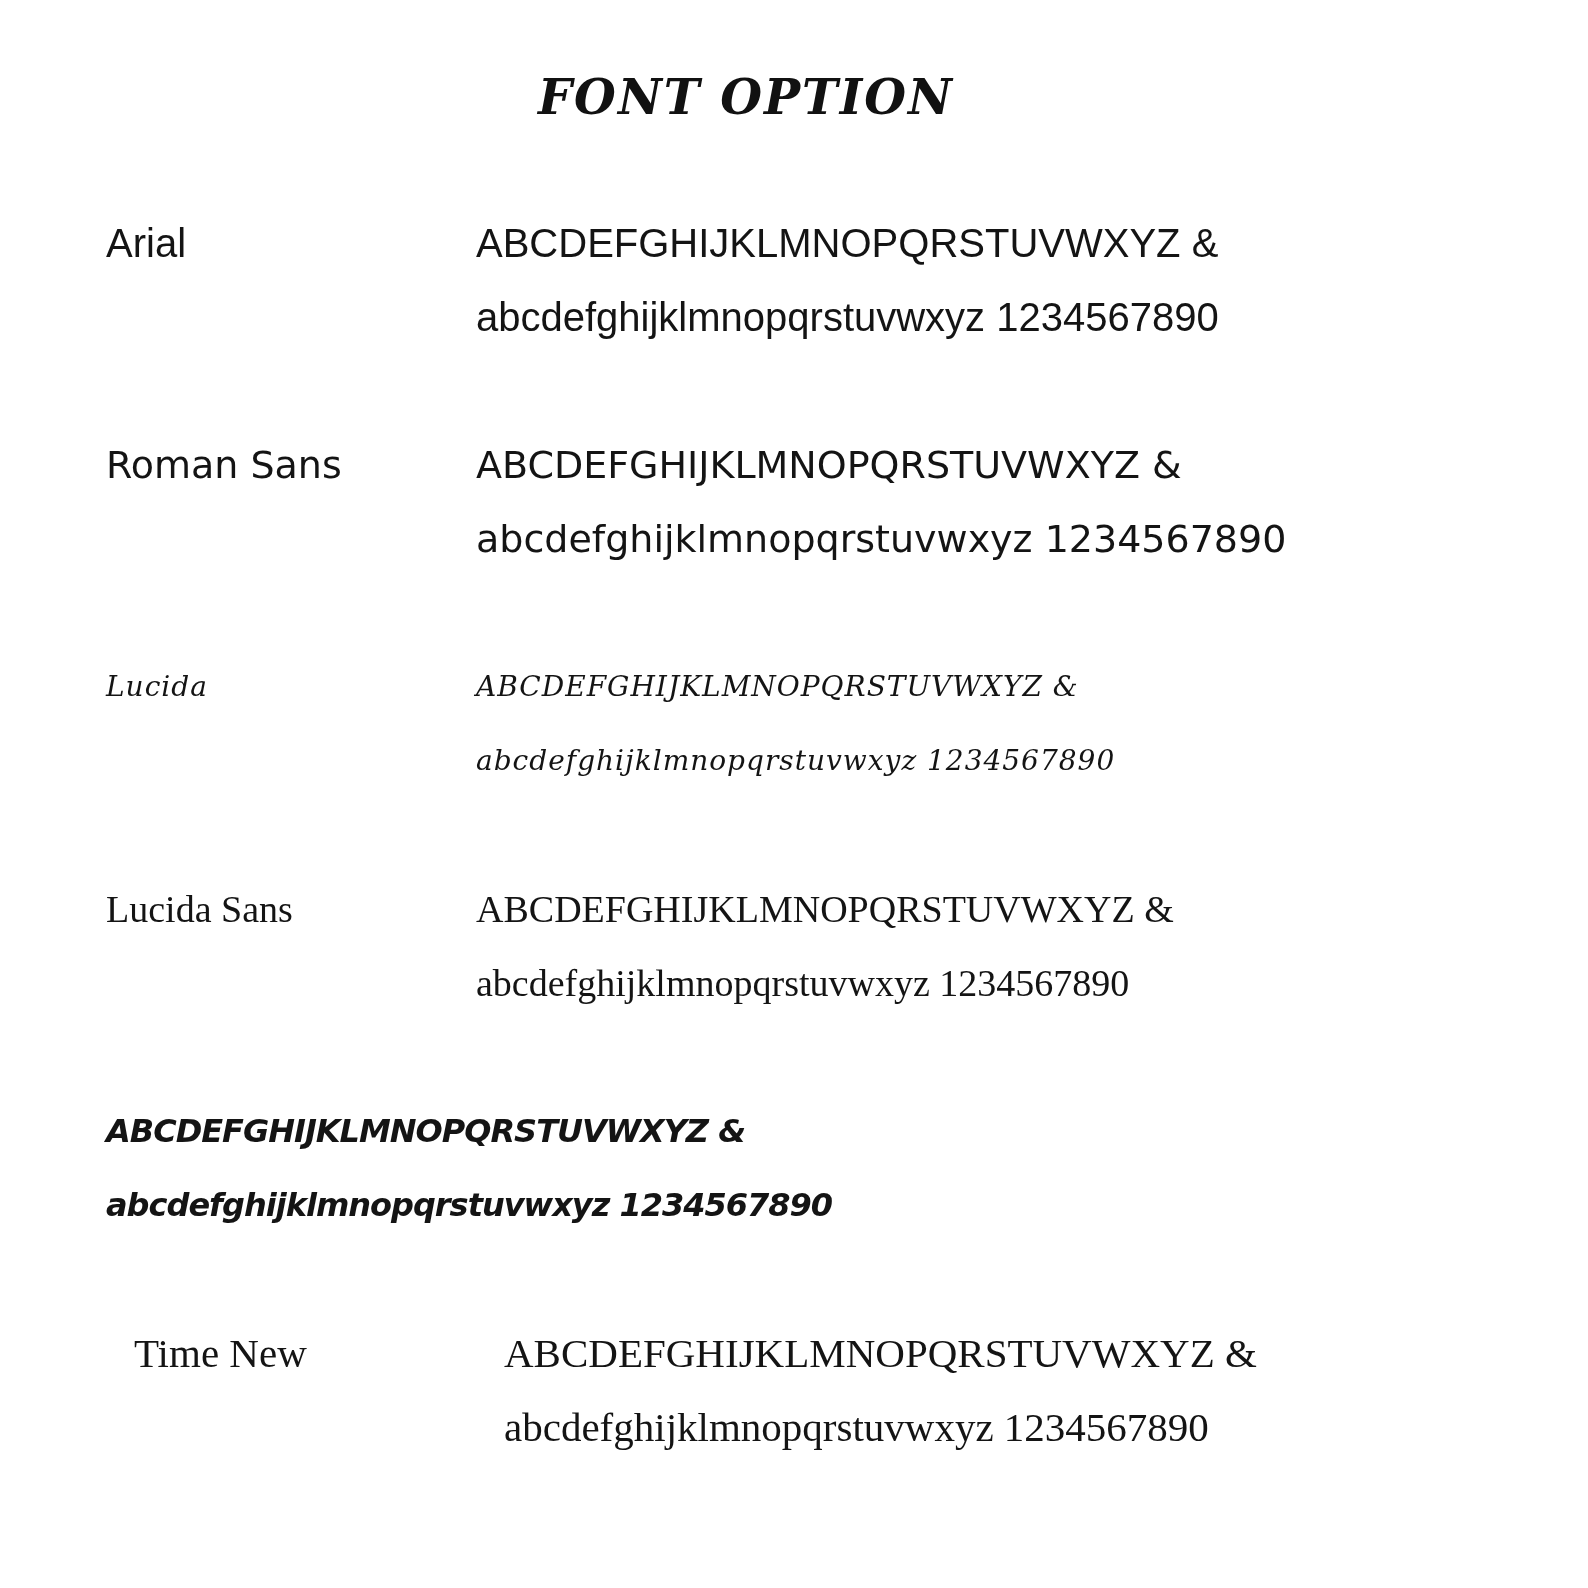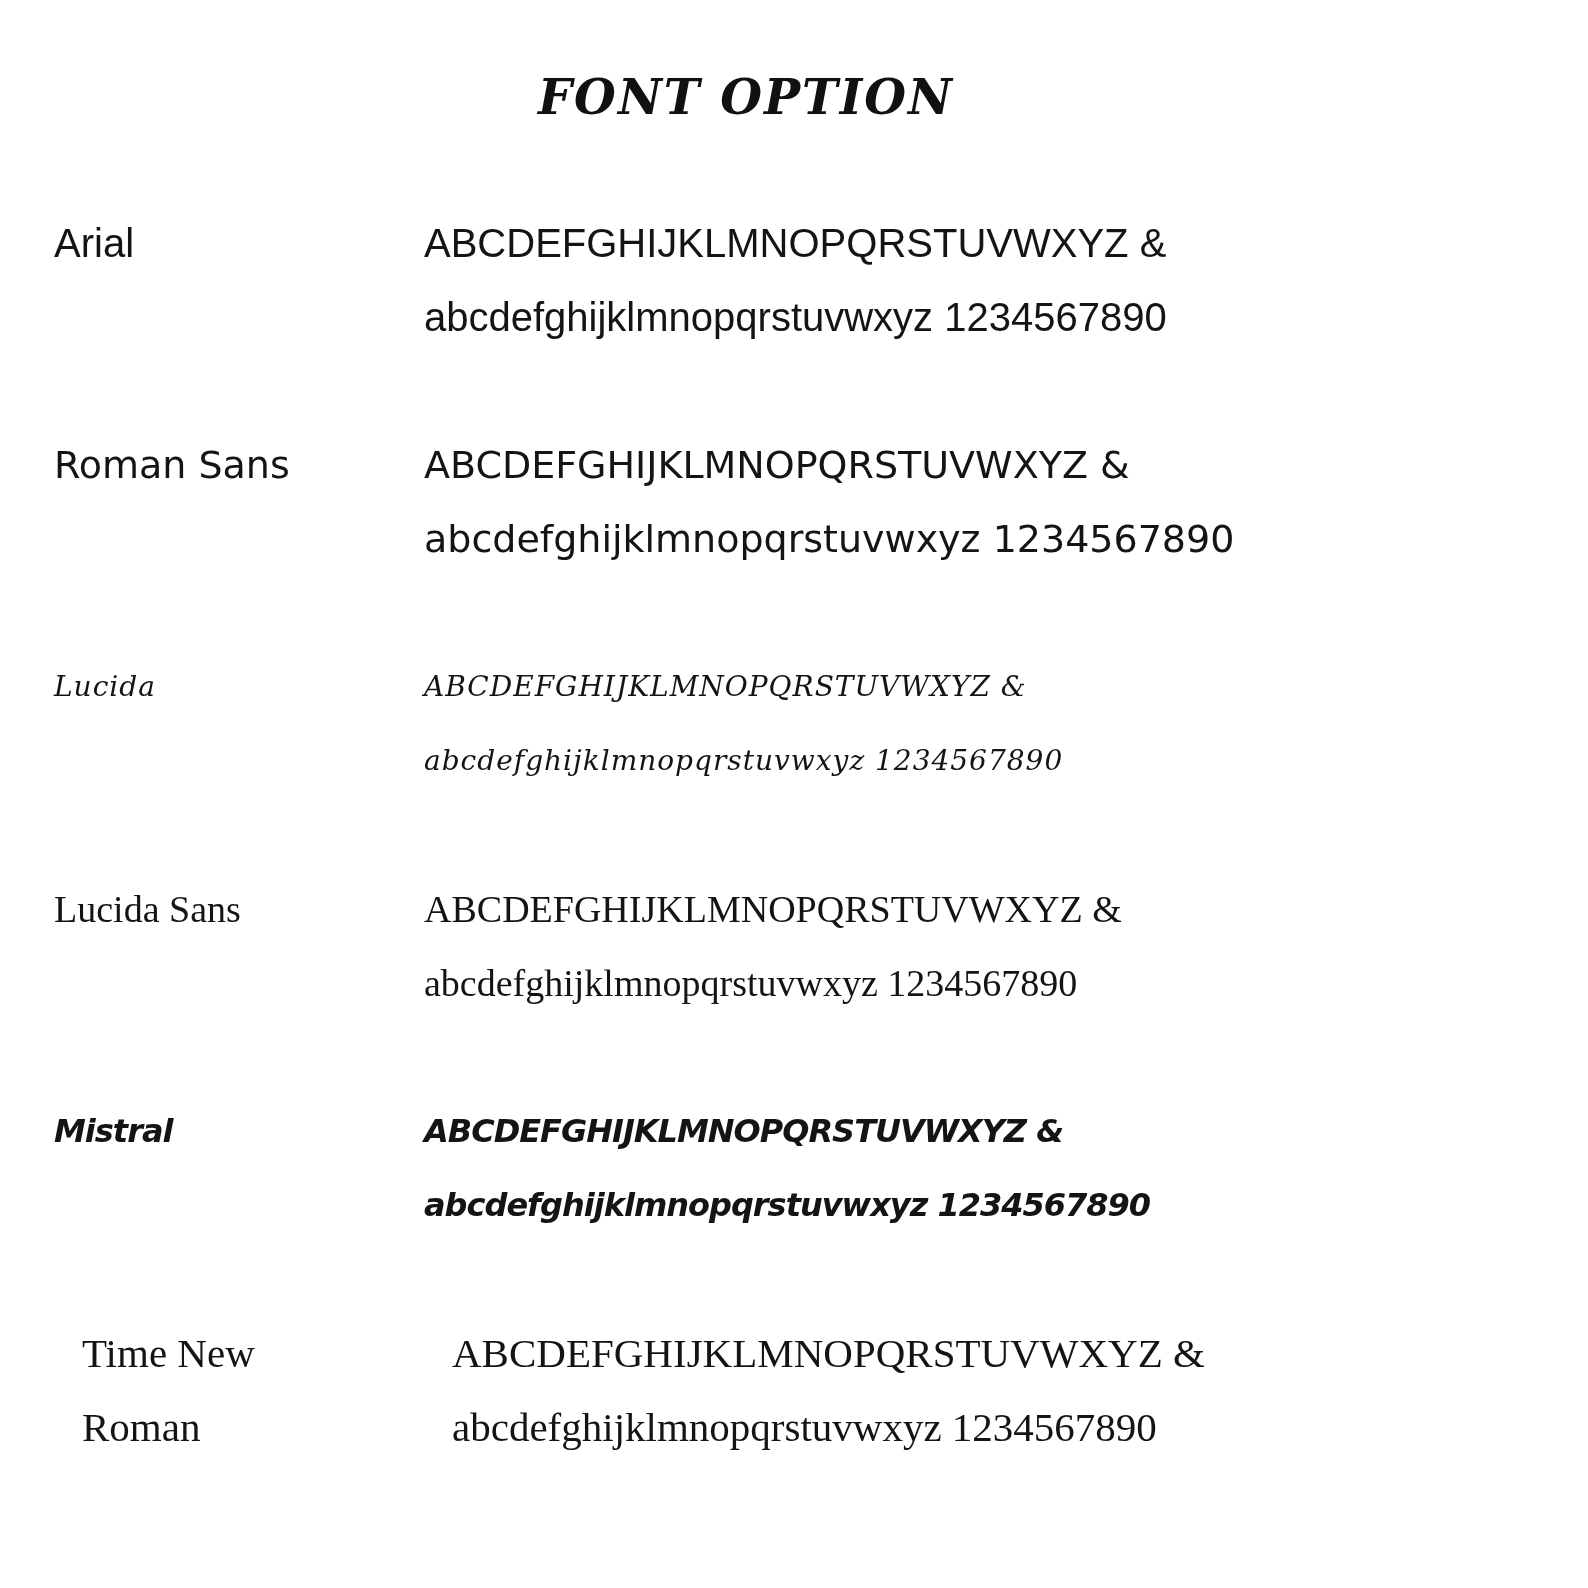--- a/index.html
+++ b/index.html
@@ -25,21 +25,21 @@
     line-height: 58px;
     letter-spacing: 2px;
     color: #111111;
   }
   .rows {
     margin-top: 80px;
   }
   .row {
     display: flex;
     align-items: flex-start;
-    padding-left: 54px;
+    padding-left: 106px;
     margin-bottom: 74px;
   }
   .label {
     width: 370px;
     flex: none;
   }
   .sample {
     flex: 1;
     padding-right: 40px;
     min-width: 0;
@@ -130,33 +130,29 @@
       <div class="label">
         <div class="label-line">Lucida Sans</div>
       </div>
       <div class="sample">
         <div class="line">ABCDEFGHIJKLMNOPQRSTUVWXYZ &amp;</div>
         <div class="line">abcdefghijklmnopqrstuvwxyz 1234567890</div>
       </div>
     </div>
 
     <div class="row f-mistral">
-      <div class="label">
-        <div class="label-line">Mistral</div>
-      </div>
       <div class="sample">
         <div class="line">ABCDEFGHIJKLMNOPQRSTUVWXYZ &amp;</div>
         <div class="line">abcdefghijklmnopqrstuvwxyz 1234567890</div>
       </div>
     </div>
 
     <div class="row f-times">
       <div class="label">
         <div class="label-line">Time New</div>
-        <div class="label-line">Roman</div>
       </div>
       <div class="sample">
         <div class="line">ABCDEFGHIJKLMNOPQRSTUVWXYZ &amp;</div>
         <div class="line">abcdefghijklmnopqrstuvwxyz 1234567890</div>
       </div>
     </div>
 
   </div>
 </div>
 

